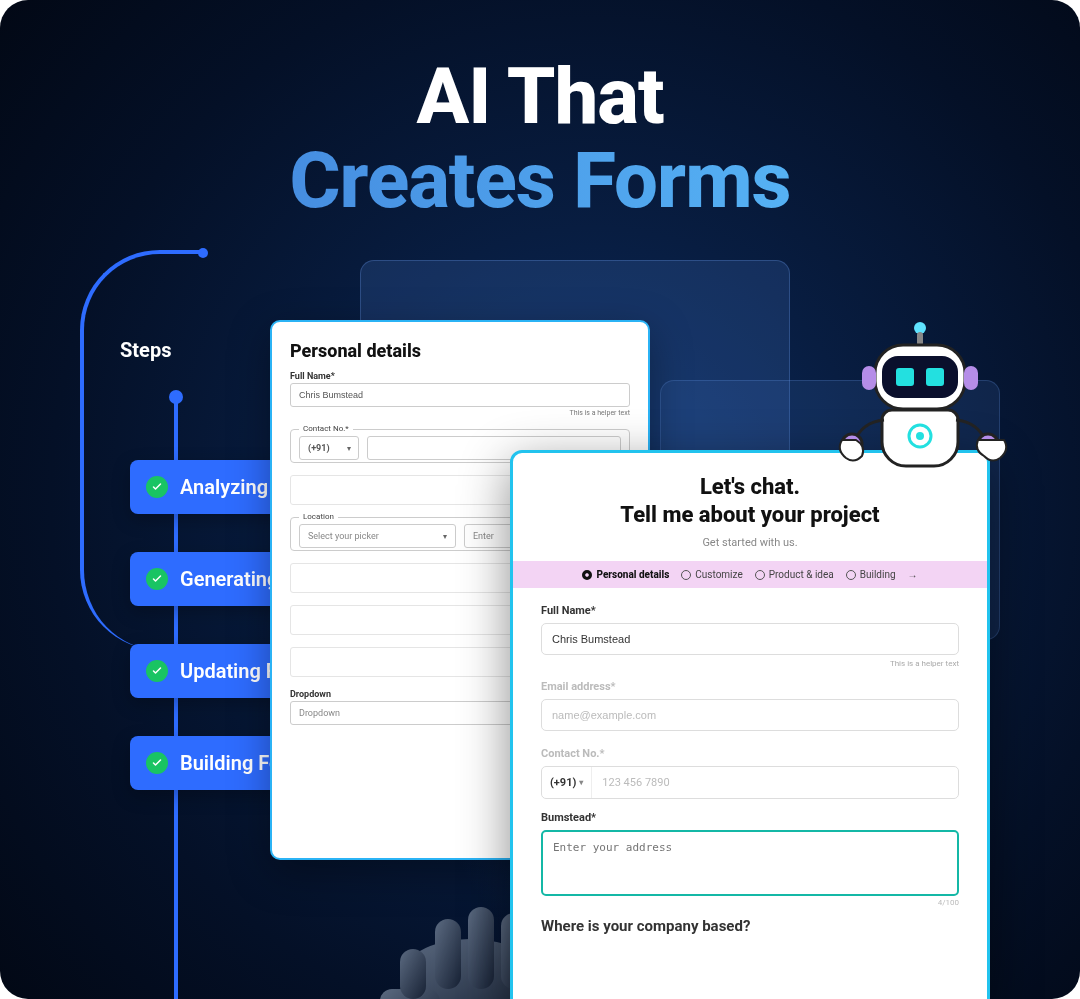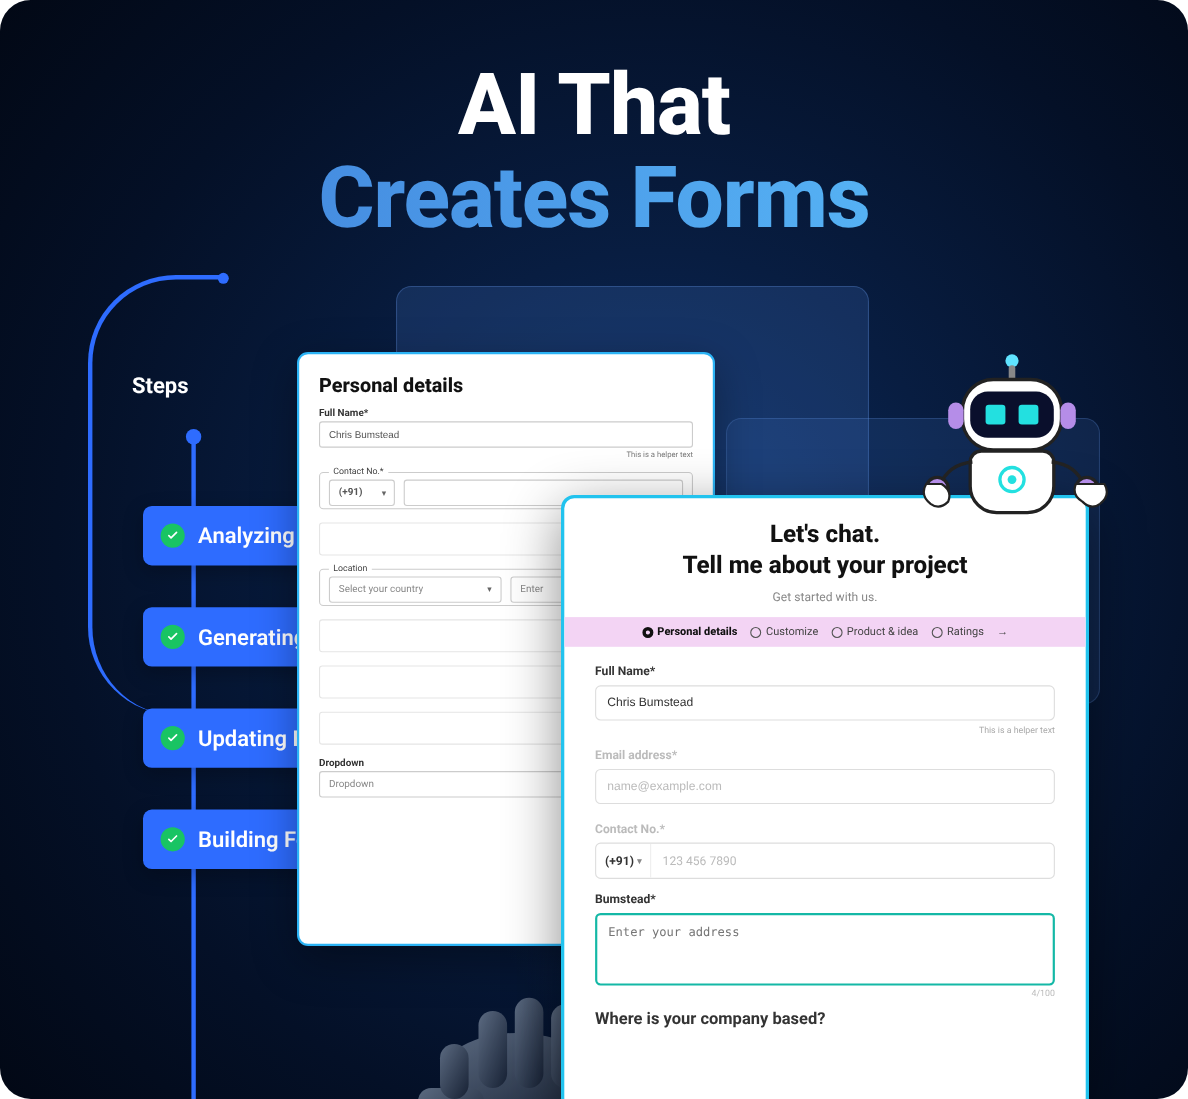--- a/index.html
+++ b/index.html
@@ -459,21 +459,21 @@
         <input class="bc-input" style="flex: 1 1 0%;">
       </div>
     </div>
 
     <div style="height:30px;border:1px solid #e5e5e5;border-radius:3px;margin-bottom:12px;"></div>
 
     <div class="bc-fieldset">
       <span class="bc-legend">Location</span>
       <div class="bc-row">
         <div style="position:relative;flex:1;">
-          <div class="bc-select"><span>Select your country</span><span class="bc-caret">▾</span></div>
+          <div class="bc-select"><span>Select your picker</span><span class="bc-caret">▾</span></div>
         </div>
         <div style="position:relative;flex:1;">
           <div class="bc-select"><span>Enter</span></div>
         </div>
       </div>
     </div>
 
     <div style="height:30px;border:1px solid #e5e5e5;border-radius:3px;margin-bottom:12px;"></div>
     <div style="height:30px;border:1px solid #e5e5e5;border-radius:3px;margin-bottom:12px;"></div>
 
@@ -524,21 +524,21 @@
       <div class="fc-tab">
           <span class="dot"></span>
           <span>Customize</span>
         </div>
       <div class="fc-tab">
           <span class="dot"></span>
           <span>Product &amp; idea</span>
         </div>
       <div class="fc-tab">
           <span class="dot"></span>
-          <span>Ratings</span>
+          <span>Building</span>
         </div>
       <div class="fc-arrow">→</div>
     </div>
     <div class="fc-body">
 
       <div class="ff-group">
         <span class="ff-label">Full Name*</span>
         <input class="ff-input" value="Chris Bumstead" style="">
         <div class="ff-helper">This is a helper text</div>
       </div>

